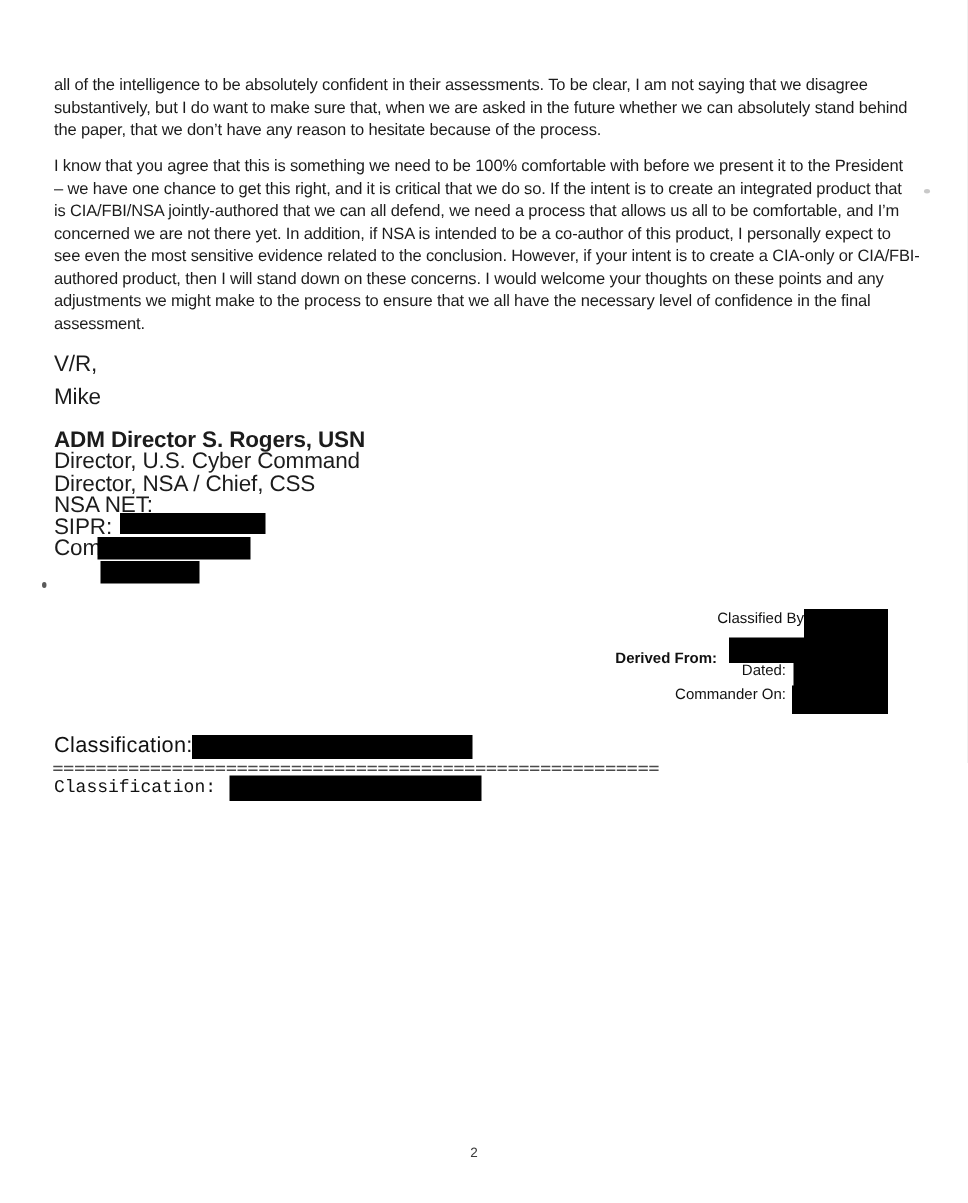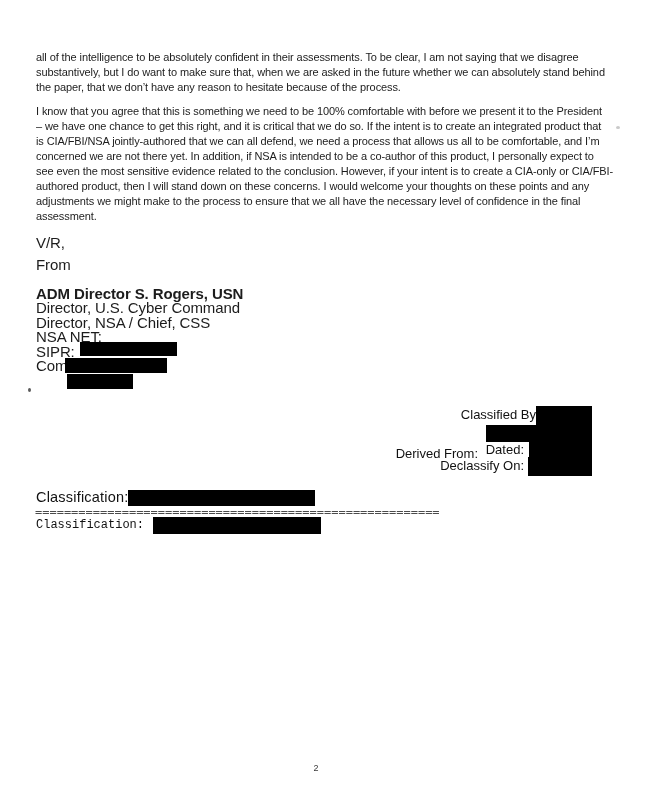--- a/index.html
+++ b/index.html
@@ -26,21 +26,21 @@
   .sigline {
     font-size: 15px;
     line-height: 14.4px;
     letter-spacing: -0.1px;
     white-space: pre;
   }
   .sig-name { font-weight: bold; }
   .redaction { position: absolute; background: #000000; }
   .clabel {
     position: absolute;
-    font-size: 13px;
+    font-size: 10px;
     color: #111111;
     white-space: nowrap;
   }
   .footer-class-sans {
     position: absolute;
     left: 36px;
     top: 489px;
     font-size: 14.5px;
     color: #111111;
     letter-spacing: 0.2px;
@@ -86,39 +86,39 @@
 – we have one chance to get this right, and it is critical that we do so. If the intent is to create an integrated product that
 is CIA/FBI/NSA jointly-authored that we can all defend, we need a process that allows us all to be comfortable, and I’m
 concerned we are not there yet. In addition, if NSA is intended to be a co-author of this product, I personally expect to
 see even the most sensitive evidence related to the conclusion. However, if your intent is to create a CIA-only or CIA/FBI-
 authored product, then I will stand down on these concerns. I would welcome your thoughts on these points and any
 adjustments we might make to the process to ensure that we all have the necessary level of confidence in the final
 assessment.</div>
 
   <div class="abs sigline" style="left:36px; top:236px;">V/R,</div>
 
-  <div class="abs sigline" style="left:36px; top:258px;">From</div>
+  <div class="abs sigline" style="left:36px; top:258px;">Mike</div>
 
   <div class="abs" style="left:36px; top:287px;">
     <div class="sigline sig-name">ADM Director S. Rogers, USN</div>
     <div class="sigline">Director, U.S. Cyber Command</div>
     <div class="sigline">Director, NSA / Chief, CSS</div>
     <div class="sigline">NSA NET:</div>
     <div class="sigline">SIPR:</div>
     <div class="sigline">Comm</div>
   </div>
 
   <div class="redaction" style="left:80px; top:342px; width:97px; height:14px;"></div>
   <div class="redaction" style="left:65px; top:358px; width:102px; height:15px;"></div>
   <div class="redaction" style="left:67px; top:374px; width:66px; height:15px;"></div>
 
   <div class="clabel" style="right:109px; top:407px;">Classified By</div>
-  <div class="clabel" style="right:167px; top:446px;">Derived From:</div>
+  <div class="clabel" style="right:167px; top:434px;font-weight:bold;">Derived From:</div>
   <div class="clabel" style="right:121px; top:442px;">Dated:</div>
-  <div class="clabel" style="right:121px; top:458px;">Declassify On:</div>
+  <div class="clabel" style="right:121px; top:458px;">Commander On:</div>
 
   <div class="redaction" style="left:536px; top:406px; width:56px; height:21px;"></div>
   <div class="redaction" style="left:486px; top:425px; width:106px; height:17px;"></div>
   <div class="redaction" style="left:529px; top:442px; width:63px; height:16px;"></div>
   <div class="redaction" style="left:528px; top:457px; width:64px; height:19px;"></div>
 
   <div class="footer-class-sans">Classification:</div>
   <div class="redaction" style="left:128px; top:490px; width:187px; height:16px;"></div>
 
   <div class="separator-row">========================================================</div>

